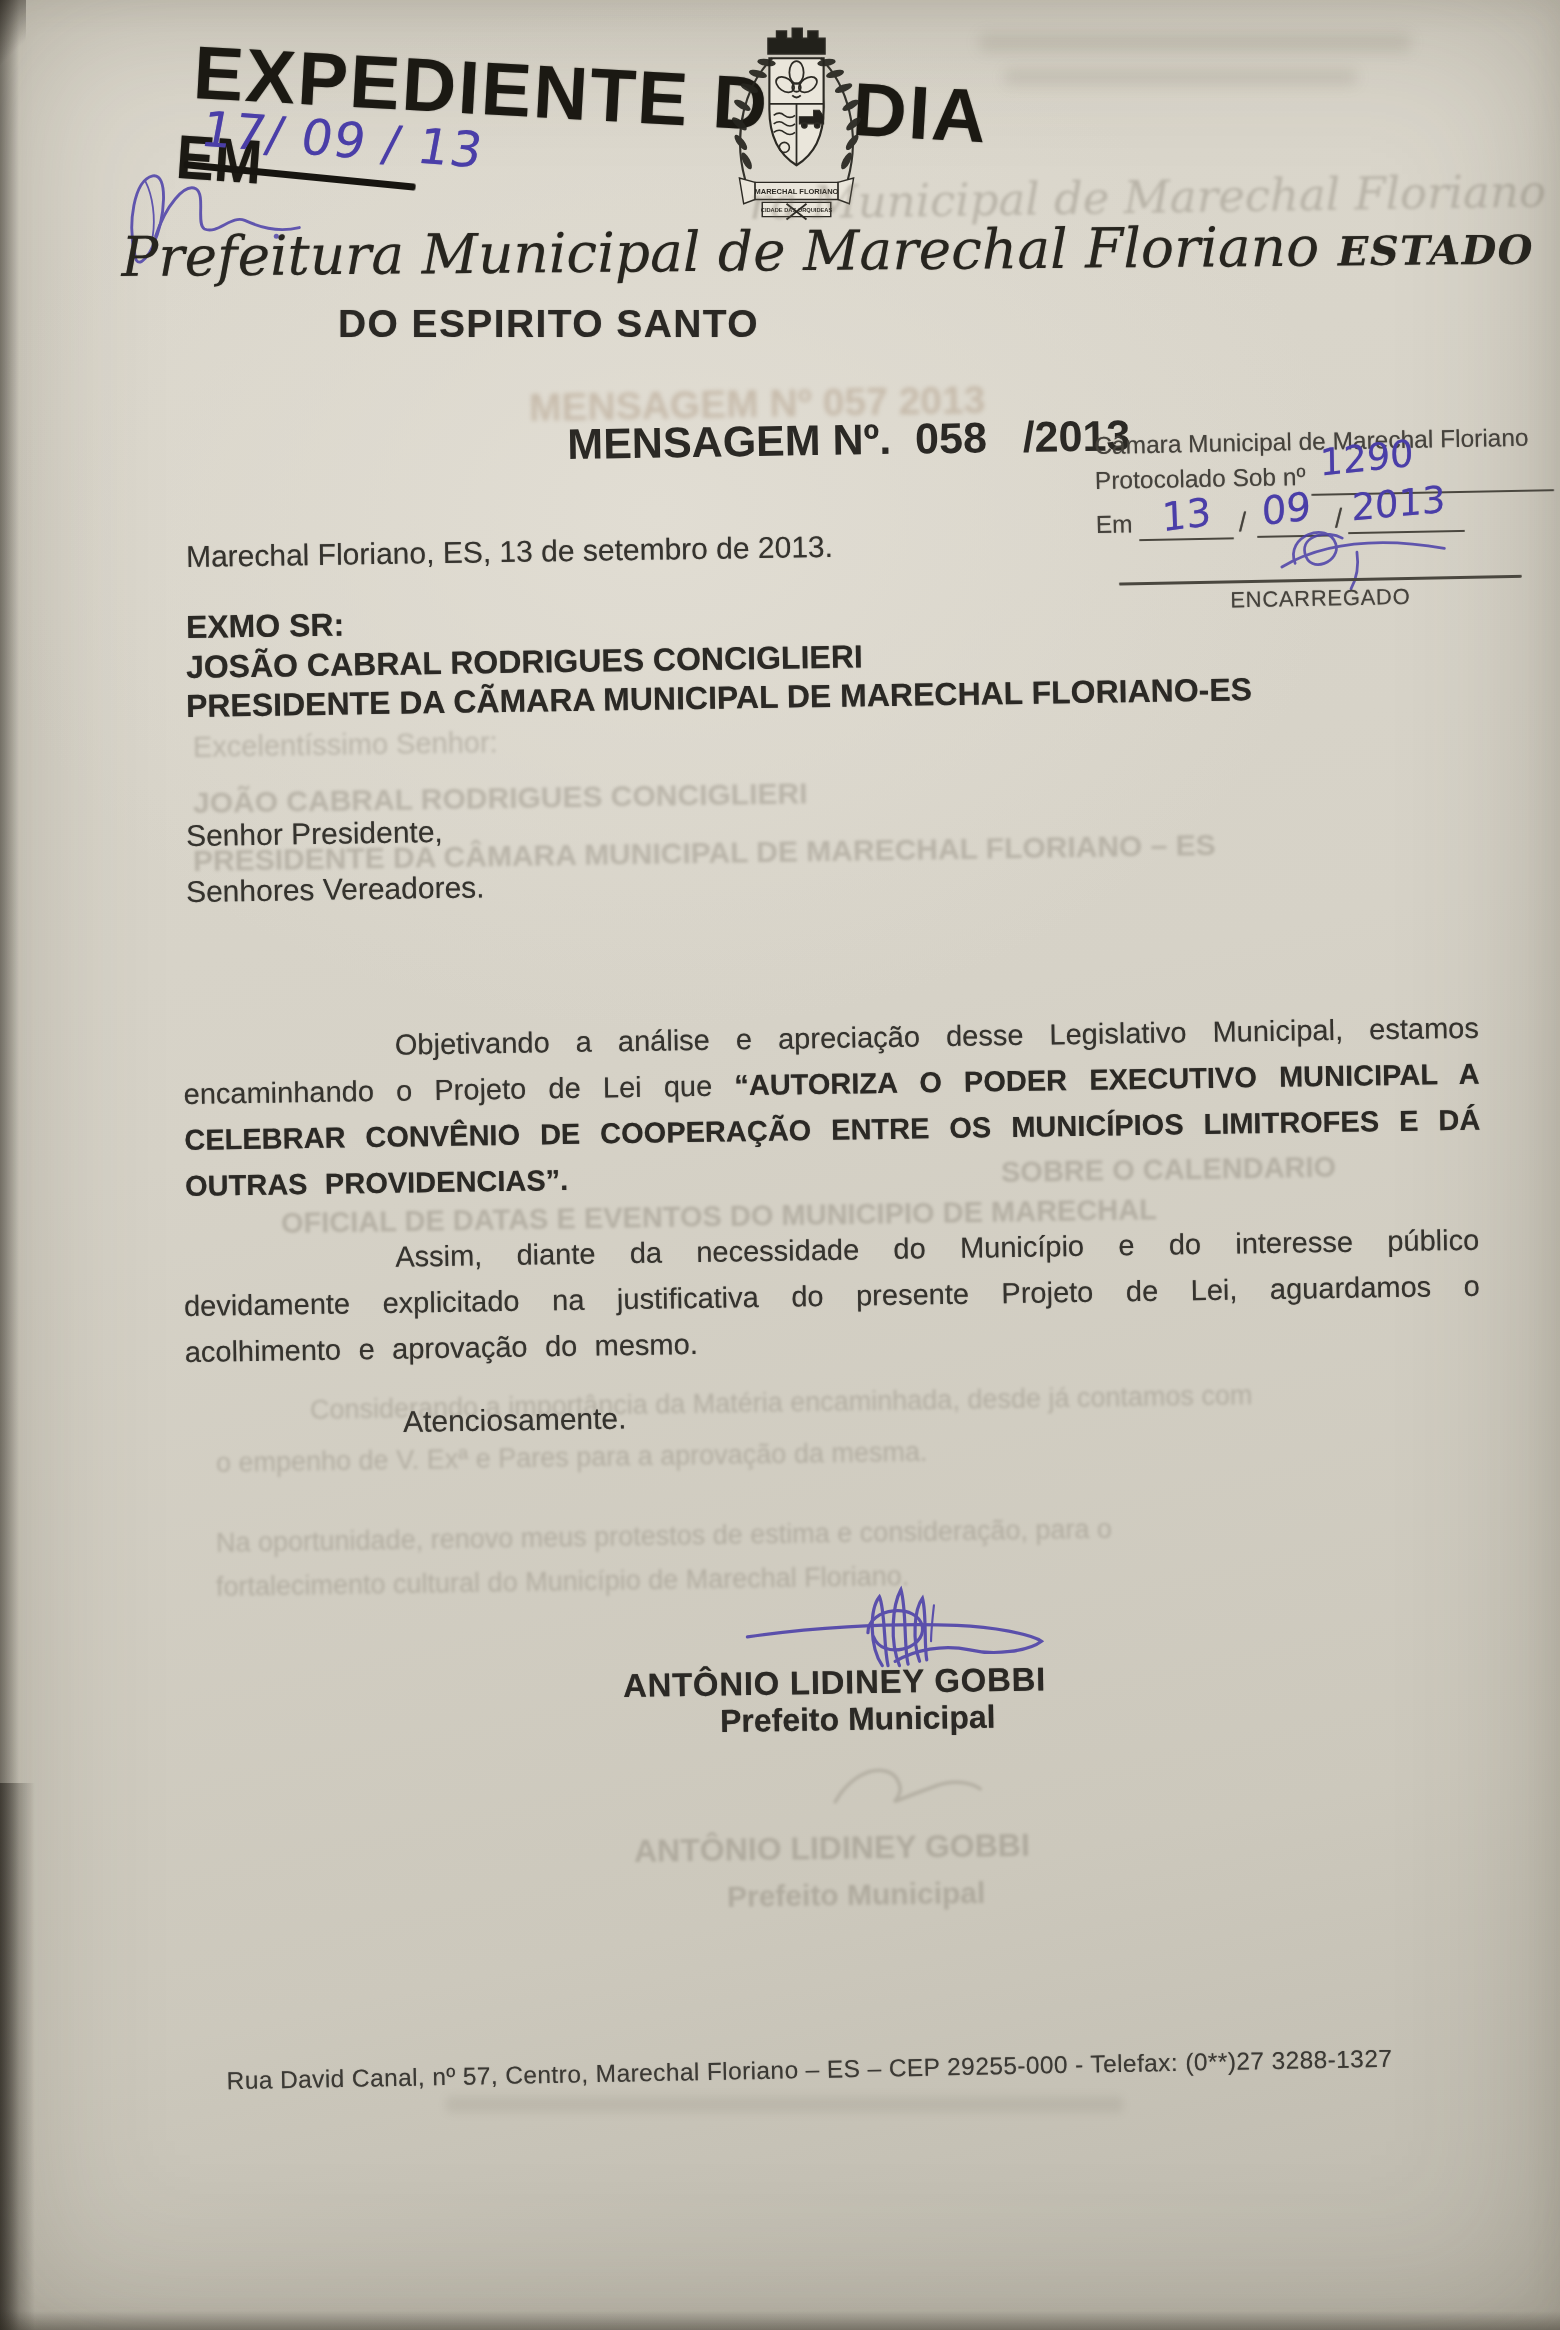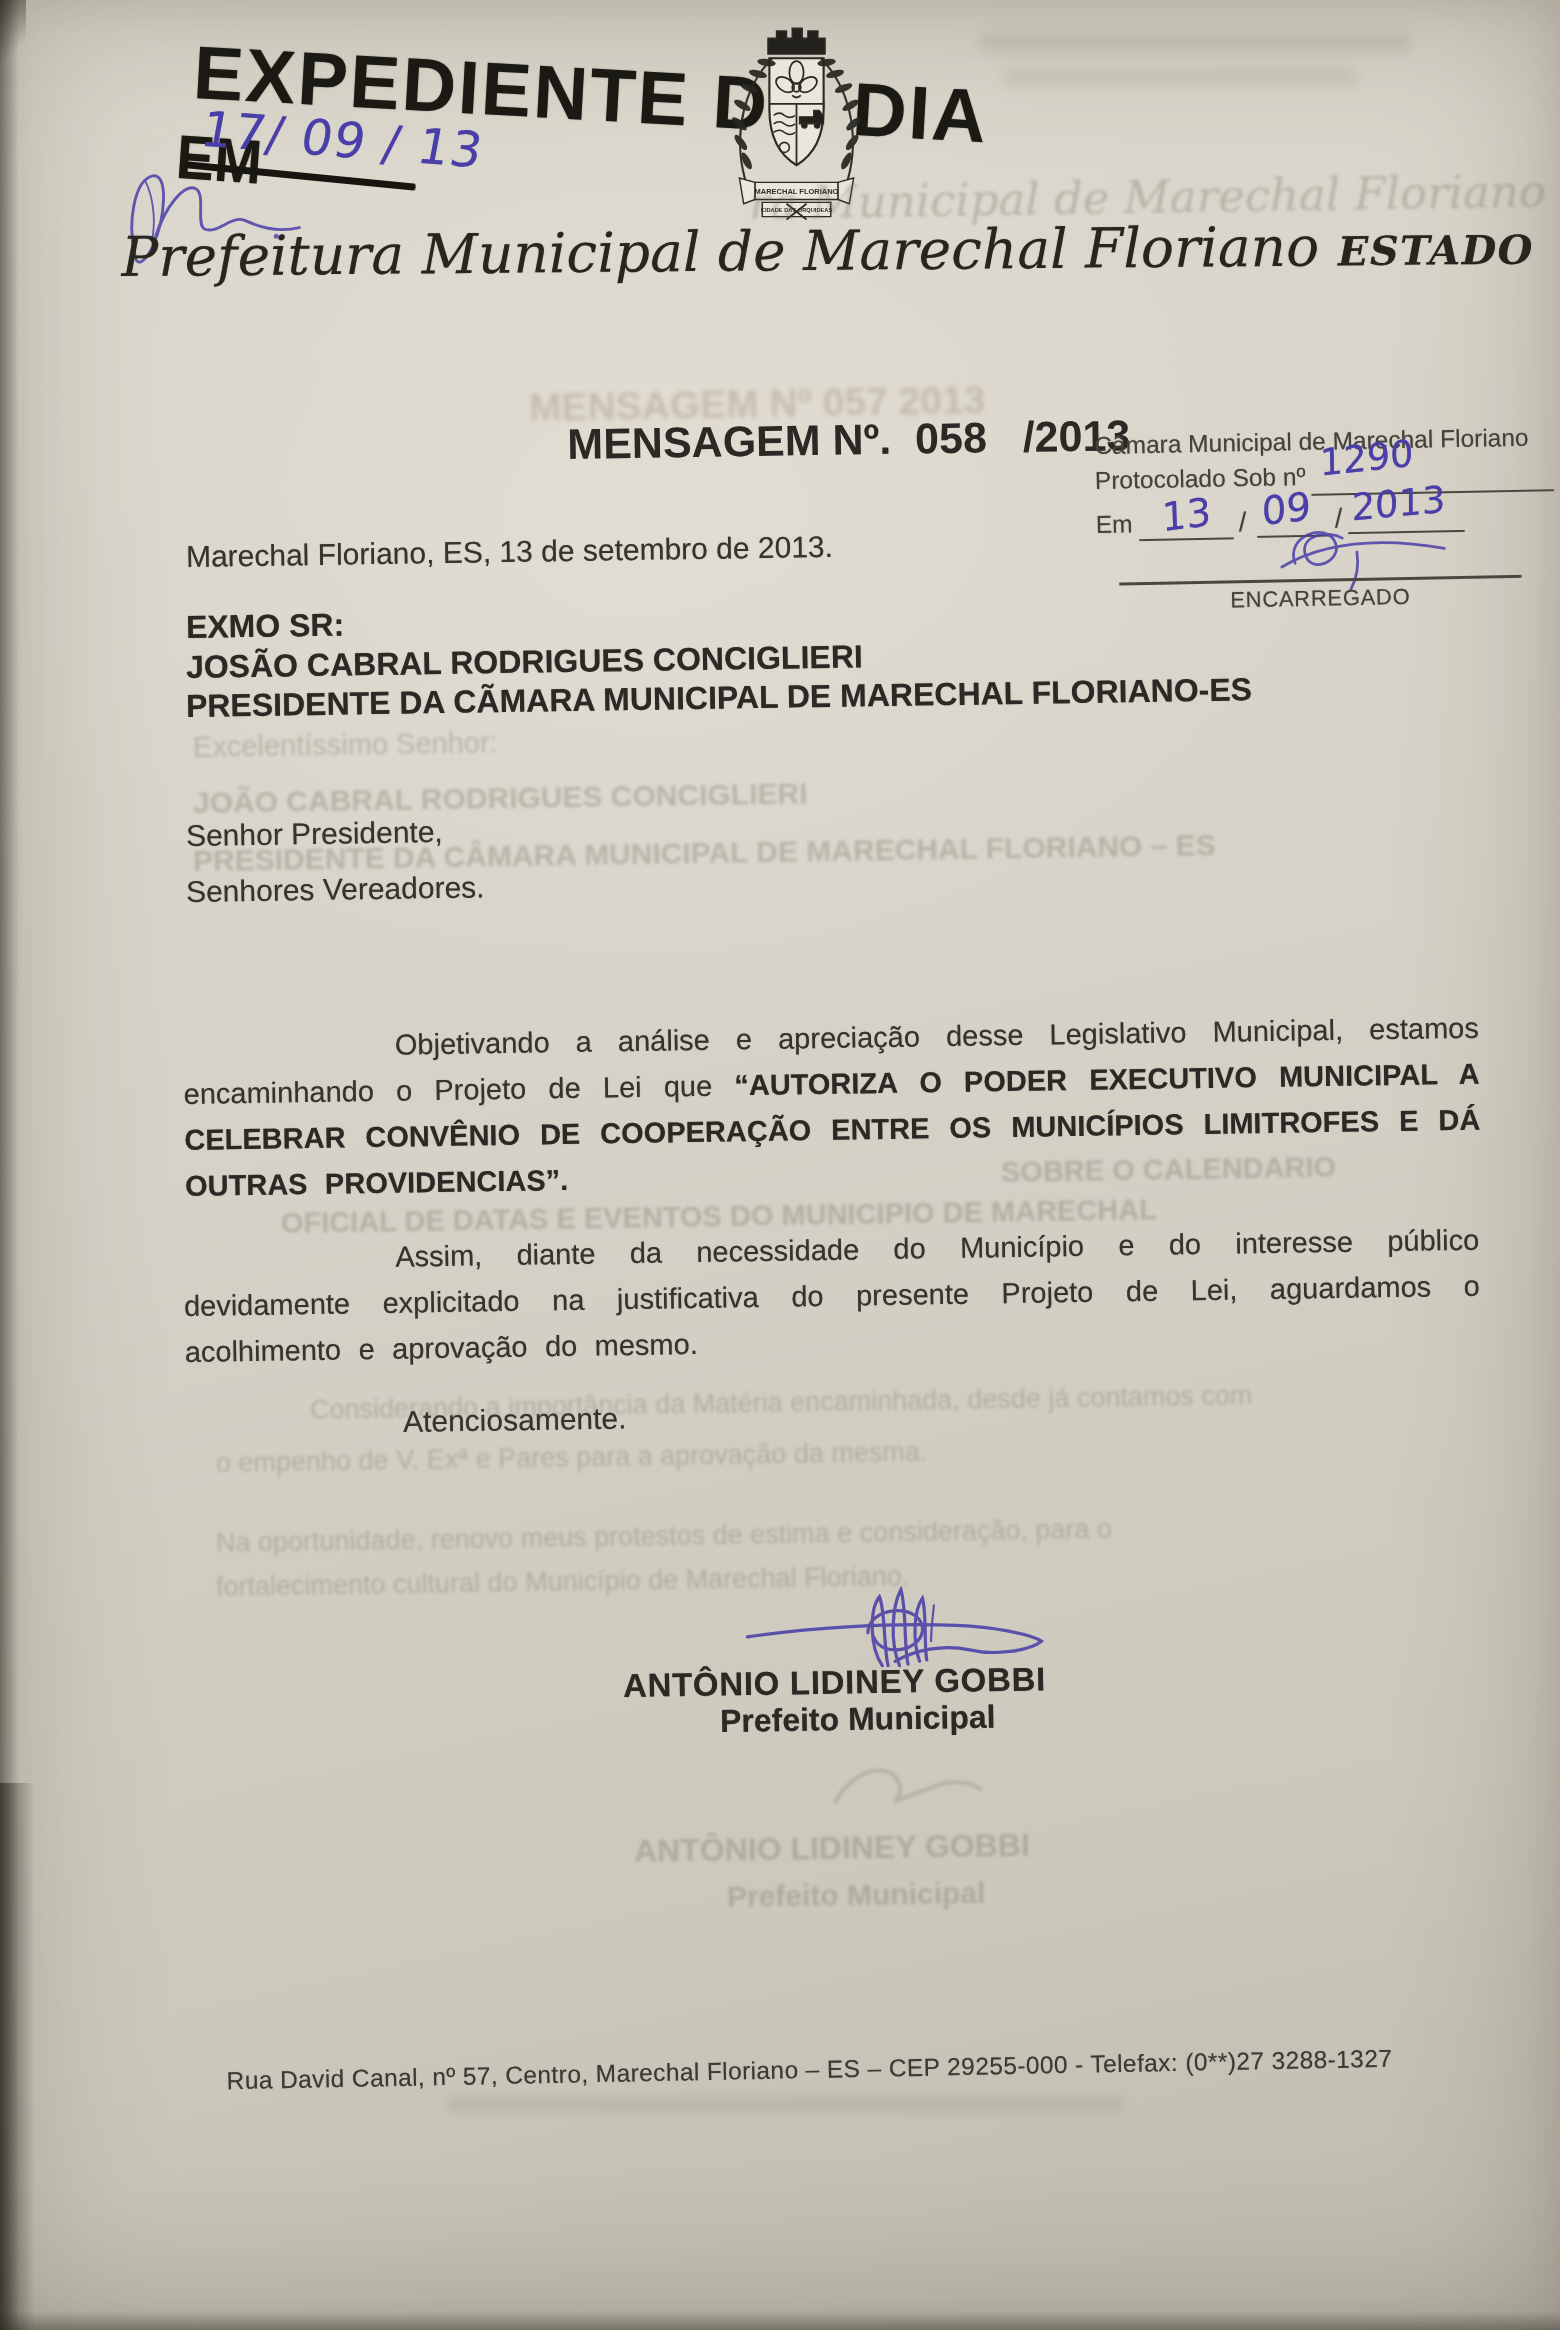--- a/index.html
+++ b/index.html
@@ -132,20 +132,21 @@
     </g>
     <text x="110" y="249" text-anchor="middle" font-size="10.5" font-weight="bold" fill="#2c2a24" font-family="Liberation Sans, sans-serif">MARECHAL FLORIANO</text>
     <text x="110" y="274" text-anchor="middle" font-size="8" font-weight="bold" fill="#2c2a24" font-family="Liberation Sans, sans-serif">CIDADE DAS ORQUIDEAS</text>
   </svg>
 
   <div class="ghost" style="left:749px;top:177px;font-family:'DejaVu Serif',serif;font-style:italic;font-size:45px;">ra Municipal de Marechal Floriano</div>
 
   <div class="abs script-line">
     <span>Prefeitura Municipal de Marechal Floriano</span><span class="script-suffix">ESTADO</span>
   </div>
+  <div class="abs subtitle">DO ESPIRITO SANTO</div>
 
   <div class="ghost ghost-brown bold" style="left:529px;top:386px;font-size:39px;transform:rotate(-1deg);">MENSAGEM  Nº  057 2013</div>
 
   <div class="abs b mensagem pre">MENSAGEM Nº.  058   /2013</div>
 
   <div class="abs proto">
     <div class="abs" style="left:0;top:0;white-space:nowrap;">Câmara Municipal de Marechal Floriano</div>
     <div class="abs" style="left:0;top:35px;white-space:nowrap;">Protocolado Sob nº</div>
     <div class="abs pen" style="left:225px;top:10px;font-size:37px;transform:rotate(-5deg) skewX(-5deg);">1290</div>
     <div class="hline" style="left:216px;top:66px;width:243px;"></div>

